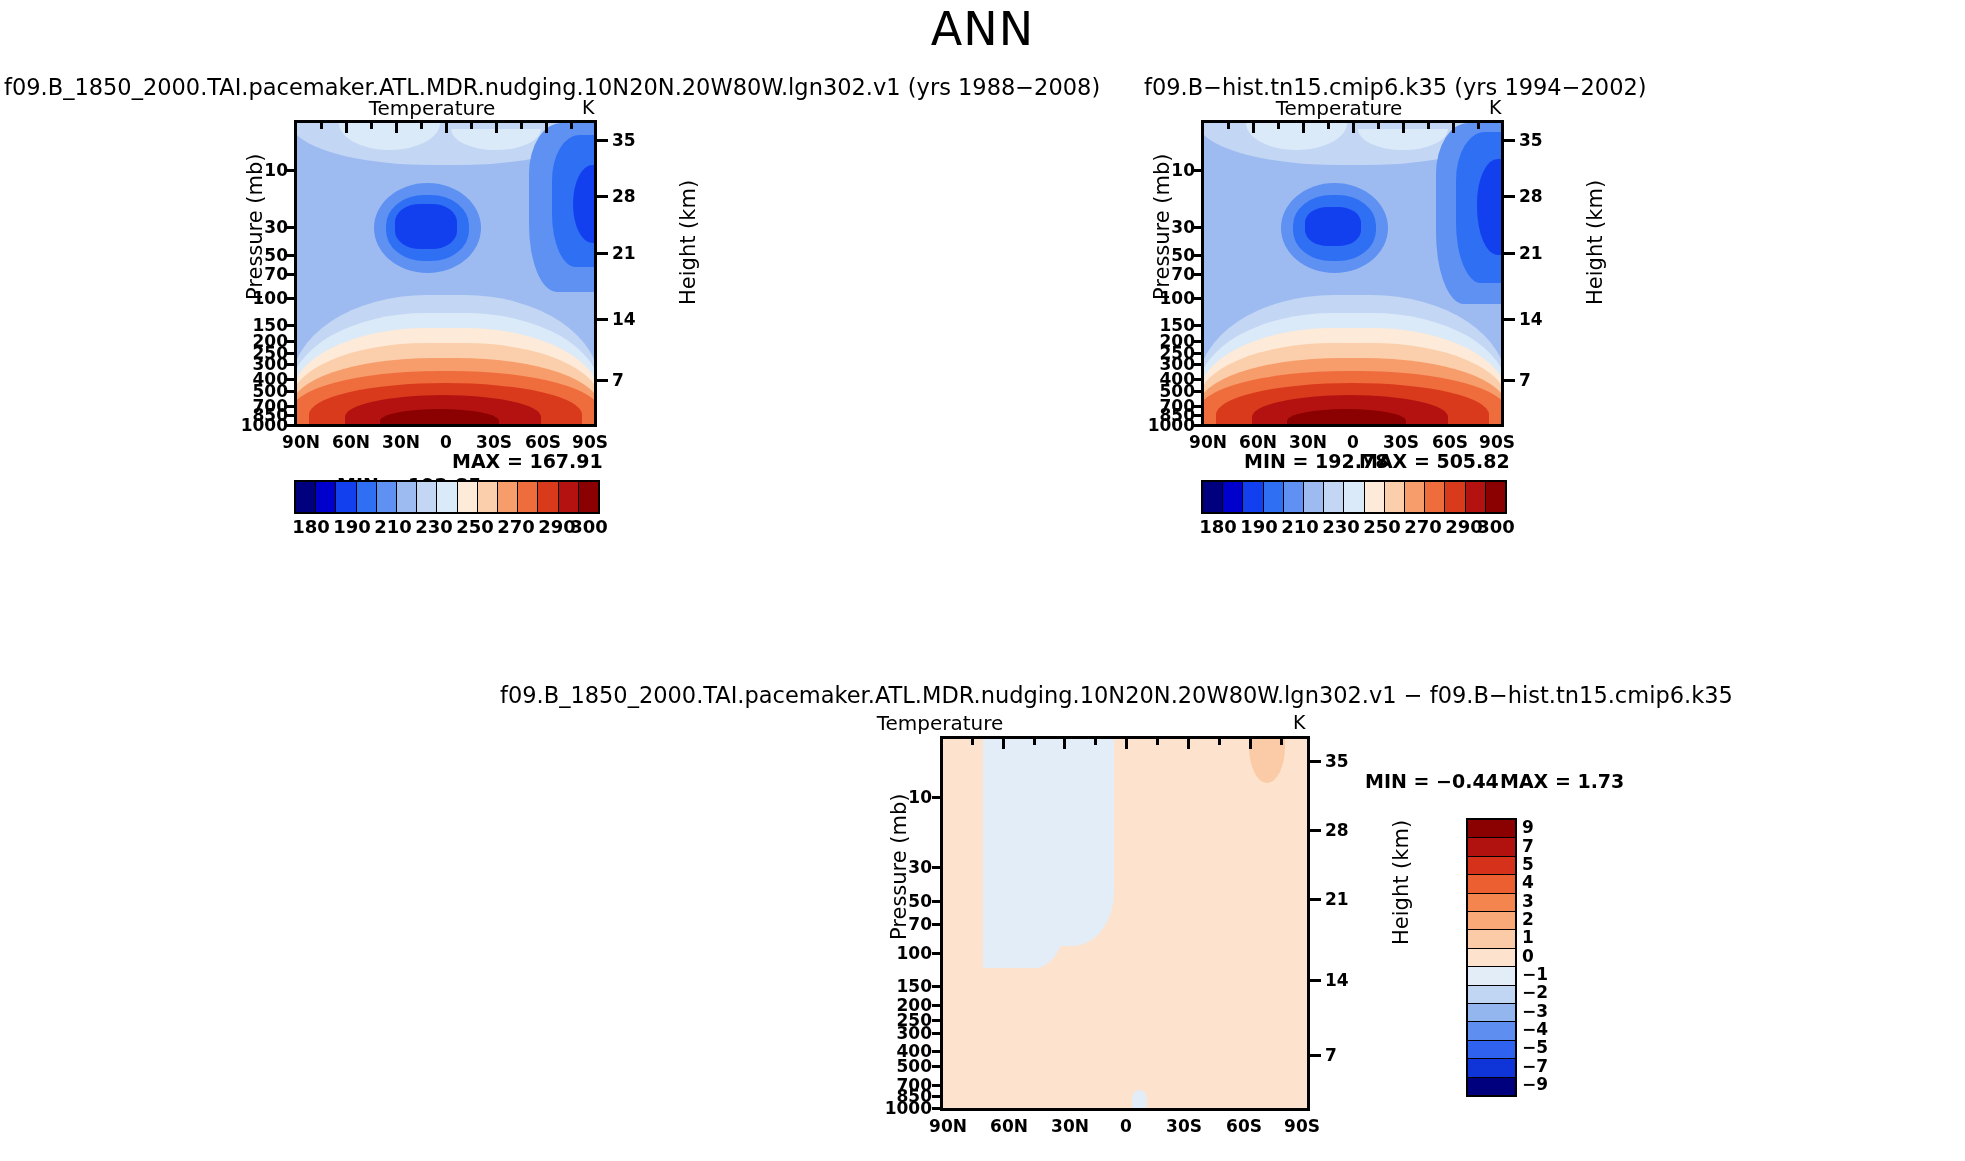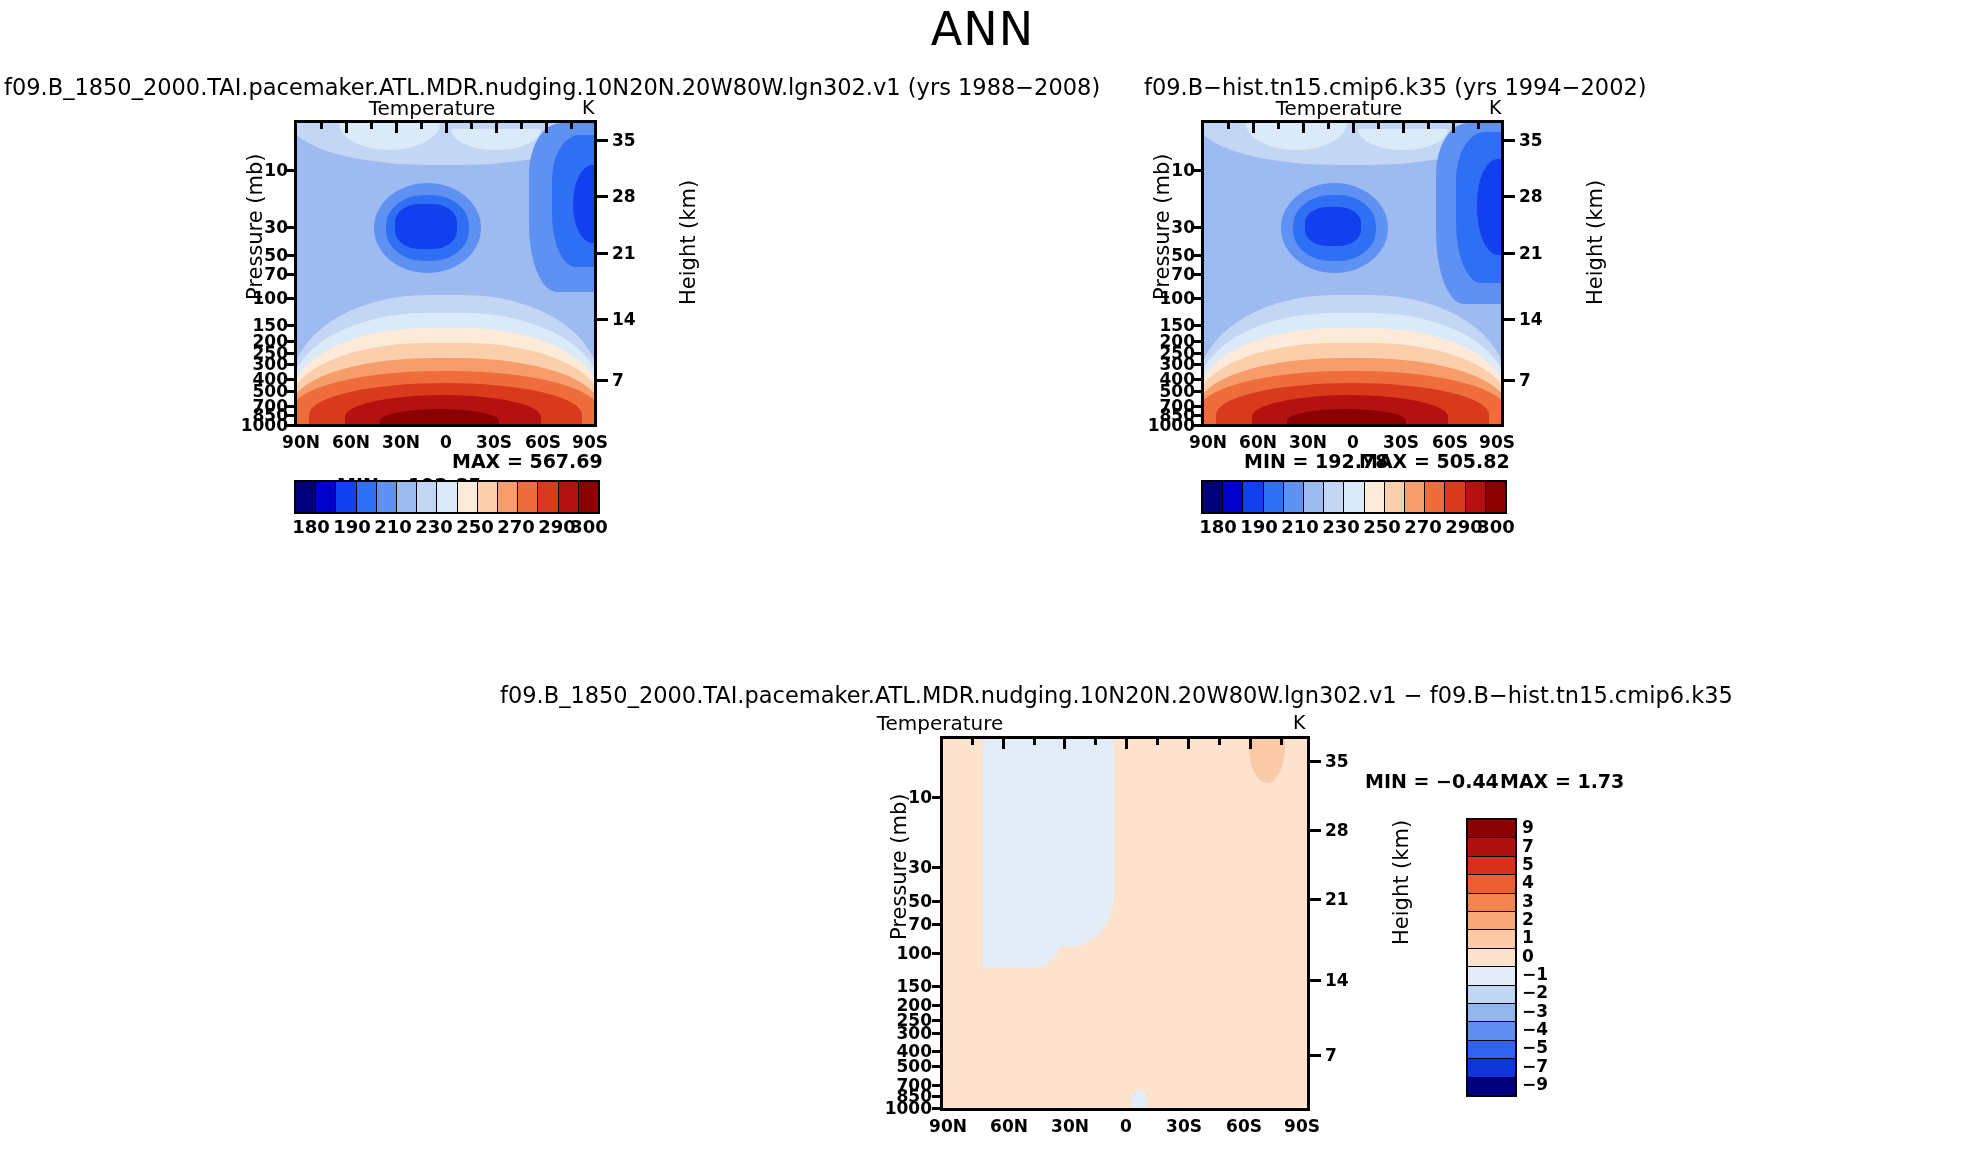--- a/index.html
+++ b/index.html
@@ -144,21 +144,21 @@
   <div class="tick" style="left:495px;top:120px;width:3px;height:13px;"></div>
   <div class="tick" style="left:520px;top:120px;width:3px;height:9px;"></div>
   <div class="tick" style="left:545px;top:120px;width:3px;height:13px;"></div>
   <div class="tick" style="left:570px;top:120px;width:3px;height:9px;"></div>
 </div>
 
 <div class="axis-name axis-rot" style="left:243px;top:300px;">Pressure  (mb)</div>
 <div class="axis-name axis-rot" style="left:676px;top:305px;">Height  (km)</div>
 
 <div class="minmax" style="left:337px;top:474px;">MIN =  192.85</div>
-<div class="minmax" style="left:452px;top:450px;">MAX =  567.69</div>
+<div class="minmax" style="left:452px;top:450px;">MAX =  167.91</div>
 
 <div class="cbar" id="cbar-left" style="left:294px;top:480px;width:302px;height:30px;">
     <div class="cell" style="background: rgb(0, 0, 127);"></div>
     <div class="cell" style="background: rgb(0, 0, 205);"></div>
     <div class="cell" style="background: rgb(19, 64, 239);"></div>
     <div class="cell" style="background: rgb(47, 111, 244);"></div>
     <div class="cell" style="background: rgb(94, 145, 242);"></div>
     <div class="cell" style="background: rgb(157, 187, 241);"></div>
     <div class="cell" style="background: rgb(195, 215, 244);"></div>
     <div class="cell" style="background: rgb(219, 234, 248);"></div>

